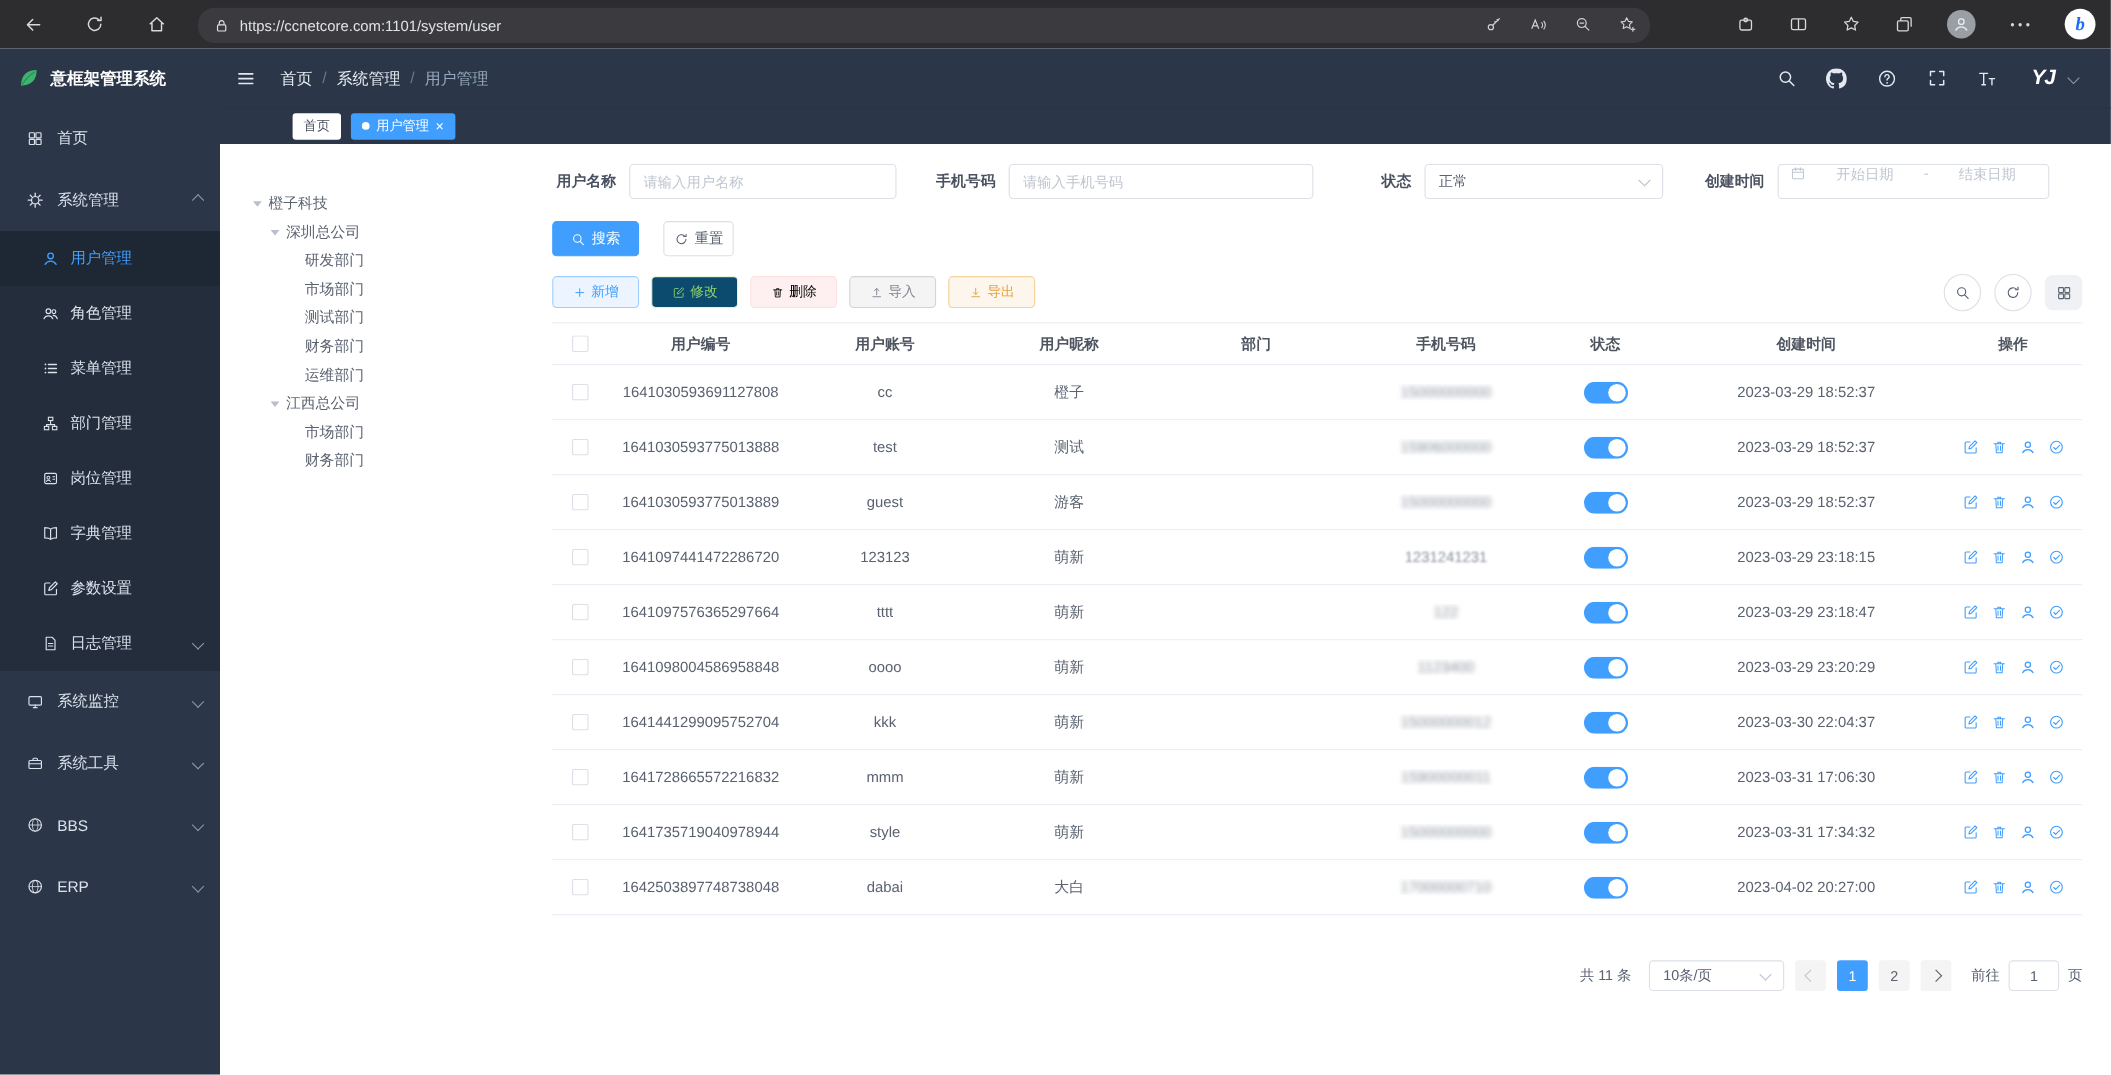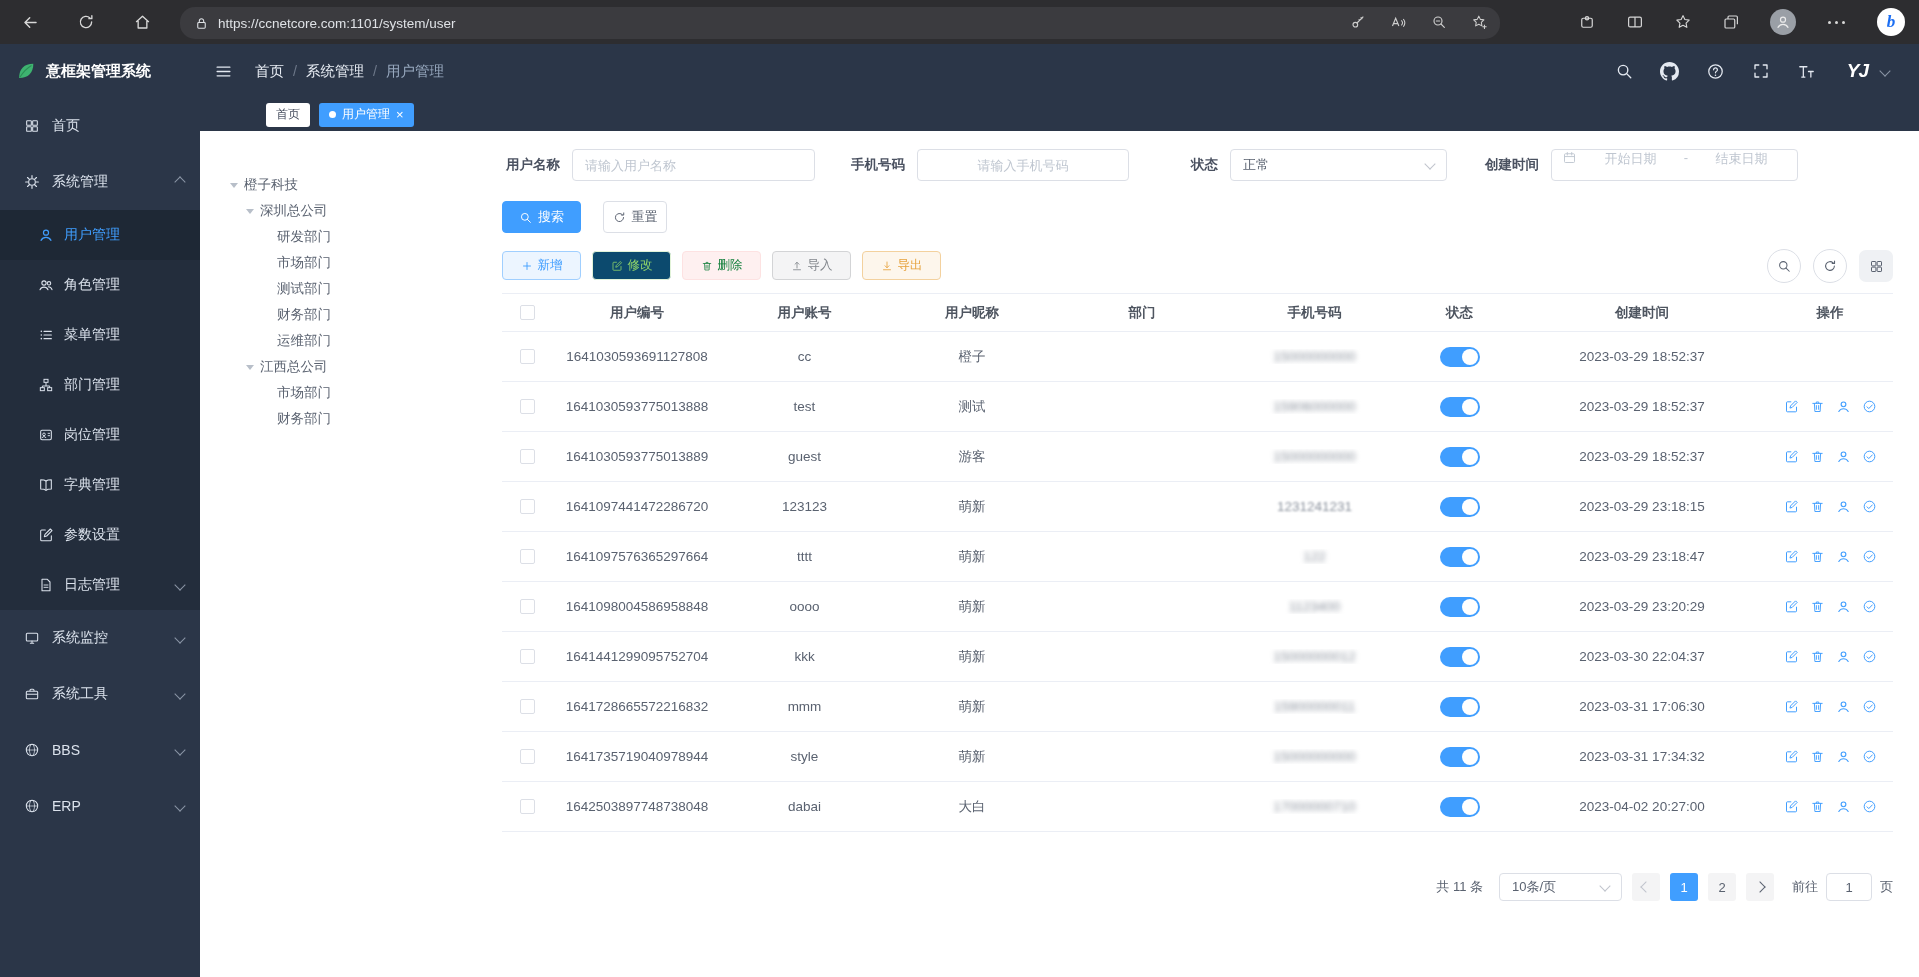--- a/index.html
+++ b/index.html
@@ -65,21 +65,21 @@
   .daterange{height:32px;border:1px solid #dcdfe6;border-radius:4px;box-sizing:border-box;display:flex;align-items:flex-start;padding:0 10px;gap:8px;font-size:13px;color:#bfc6d0;background:#fff}
   .daterange .ph{flex:1;text-align:center}
   .btn{height:32px;border-radius:4px;font-size:13px;display:inline-flex;align-items:center;justify-content:center;gap:6px;box-sizing:border-box;cursor:pointer}
   .btn-primary{background:#409eff;border:1px solid #409eff;color:#fff;width:79px}
   .btn-plain{background:#fff;border:1px solid #dcdfe6;color:#5a6270;width:64px;margin-left:22px}
   .btnrow{margin-top:20px}
   .toolrow{margin-top:18px;position:relative;display:flex;align-items:center}
   .btn-mini{height:29px;width:79px;border-radius:4px;font-size:12.5px;display:inline-flex;align-items:center;justify-content:center;gap:5px;box-sizing:border-box;cursor:pointer}
   .b-add{background:#ecf5ff;border:1px solid #a0cfff;color:#409eff}
   .b-edit{background:#0c4a6e;border:1px solid #e1f3d8;color:#8fd46a;margin-left:11px}
-  .b-del{background:#fef0f0;border:1px solid #fde2e2;color:#15803d;margin-left:11px}
+  .b-del{background:#fef0f0;border:1px solid #fde2e2;color:#000000;margin-left:11px}
   .b-imp{background:#f4f4f5;border:1px solid #d3d4d6;color:#82868c;margin-left:11px}
   .b-exp{background:#fdf6ec;border:1px solid #f3d19e;color:#e6a23c;margin-left:11px}
   .tools-right{position:absolute;right:0;top:-2px;display:flex;align-items:center;gap:12px}
   .tool-circle{width:32px;height:32px;border-radius:50%;border:1px solid #dcdfe6;background:#fff;display:flex;align-items:center;justify-content:center;color:#5a6270;cursor:pointer}
   .tool-square{width:34px;height:32px;border-radius:7px;background:#eff1f4;display:flex;align-items:center;justify-content:center;color:#5a6270;cursor:pointer}
   
   #utable{margin-top:13px}
   .thead{display:flex;height:37px;align-items:center;border-top:1px solid #ebeef5;border-bottom:1px solid #ebeef5;font-weight:bold;color:#4e5560;font-size:13.5px}
   .trow{display:flex;height:49px;align-items:center;border-bottom:1px solid #ebeef5;font-size:13.5px;color:#5a6270}
   .c{display:flex;align-items:center;justify-content:center;box-sizing:border-box;overflow:hidden}
@@ -571,21 +571,21 @@
 
   <div id="main">
 
     <div class="frow">
       <div class="frow" style="margin-left:4px">
         <span class="flabel">用户名称</span>
         <input class="tinput" style="width: 243px;" type="text" placeholder="请输入用户名称">
       </div>
       <div class="frow" style="margin-left:36px">
         <span class="flabel">手机号码</span>
-        <input class="tinput" style="width: 212px; text-align: center;" type="text" placeholder="请输入手机号码">
+        <input class="tinput" style="width: 277px;" type="text" placeholder="请输入手机号码">
       </div>
       <div class="frow" style="margin-left:62px">
         <span class="flabel">状态</span>
         <div class="selbox" style="width:217px">
           <span>正常</span>
           <span class="chev"></span>
         </div>
       </div>
       <div class="frow" style="margin-left:38px">
         <span class="flabel">创建时间</span>

